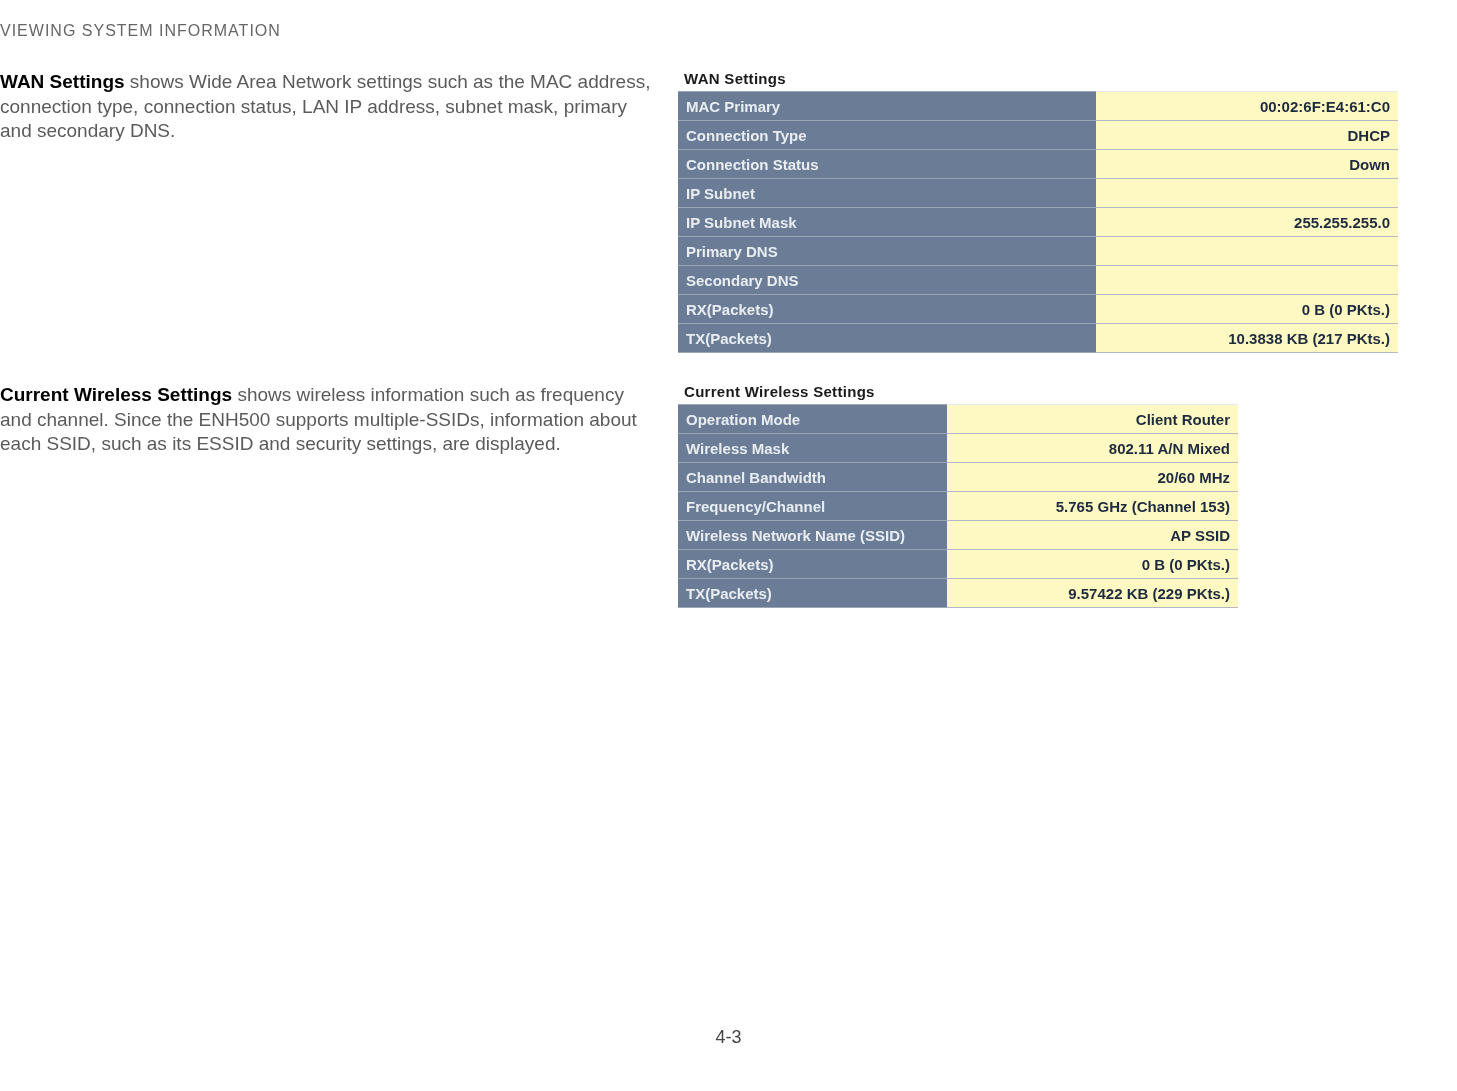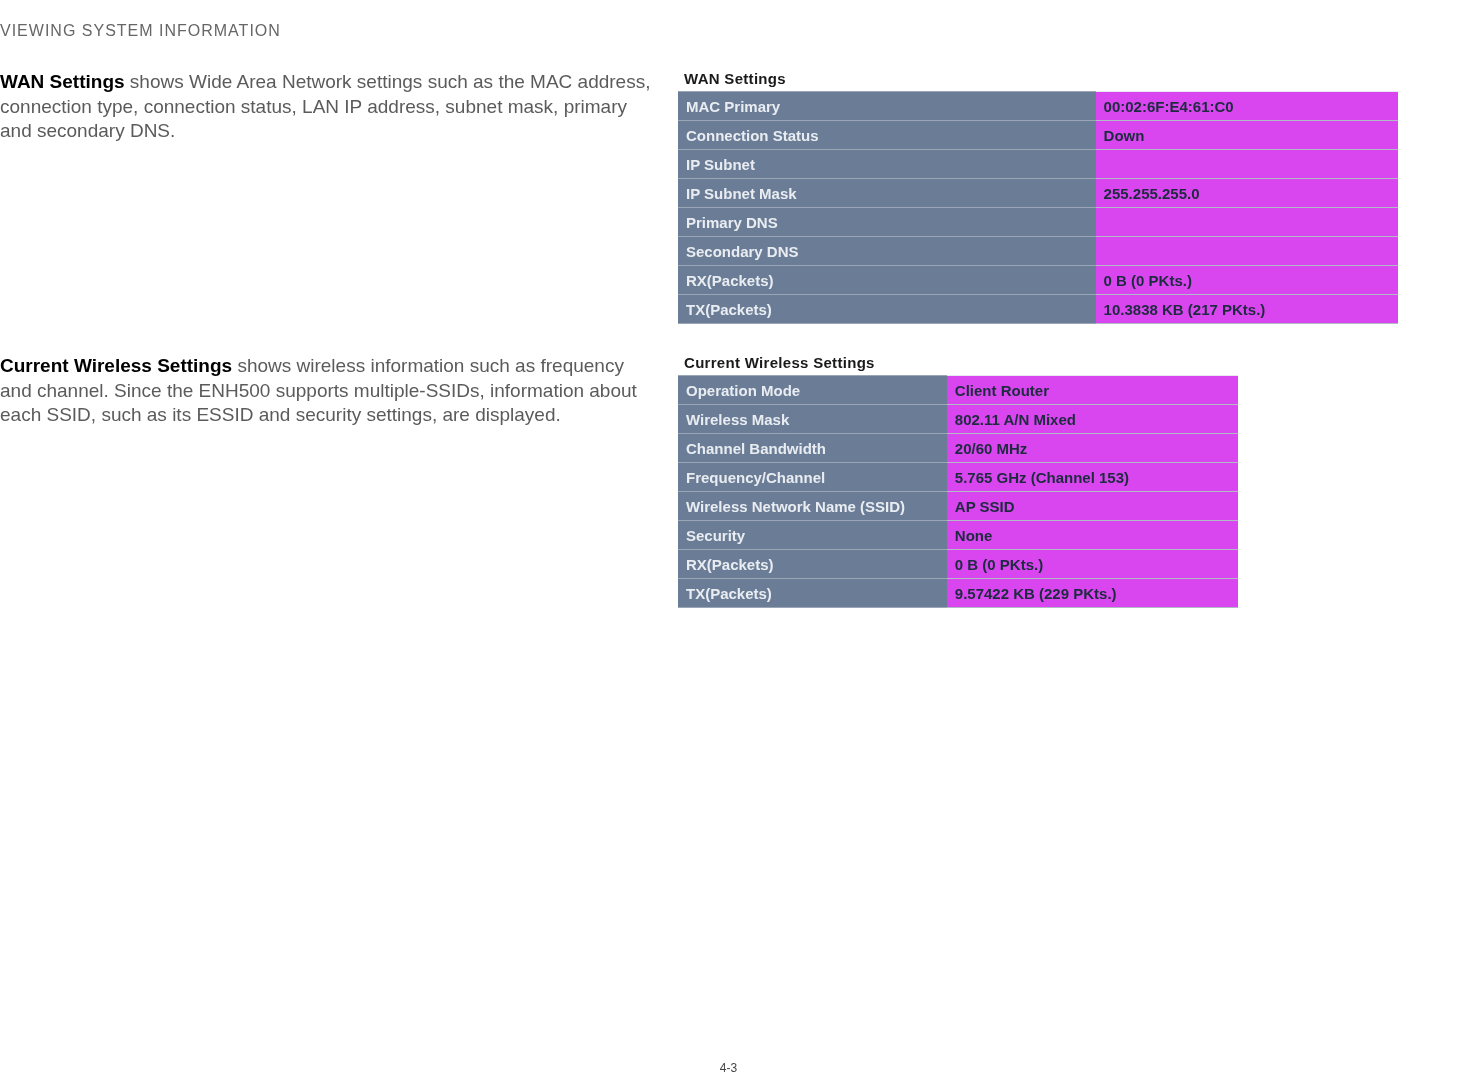--- a/index.html
+++ b/index.html
@@ -62,55 +62,60 @@
   }
   table.settings td.label {
     background: #6b7d96;
     color: #e9edf2;
     font-weight: bold;
     width: 58%;
     border-bottom: 1px solid #9aa6b6;
     border-top: 1px solid #9aa6b6;
   }
   table.settings td.value {
-    background: #d946ef;
+    background: #fef9c3;
     color: #1d2b3f;
     font-weight: bold;
     width: 42%;
     border-bottom: 1px solid #b1b9c5;
     border-top: 1px solid #e6eaf0;
+    text-align: right;
   }
   .wireless table.settings td.label { width: 48%; }
   .wireless table.settings td.value { width: 52%; }
   .wireless table.settings { width: 560px; }
   .page-number {
     position: absolute;
-    bottom: 16px;
+    bottom: 43px;
     left: 50%;
     transform: translateX(-50%);
     color: #444;
-    font-size: 12px;
+    font-size: 18px;
   }
 </style>
 </head>
 <body>
 
 <div class="header">VIEWING SYSTEM INFORMATION</div>
 
 <div class="section">
   <div class="section-text">
     <b>WAN Settings</b><span>  shows Wide Area Network settings such as the MAC address, connection type, connection status, LAN IP address, subnet mask, primary and secondary DNS.</span>
   </div>
   <div class="table-wrap">
     <div class="tbl-title">WAN Settings</div>
     <table class="settings">
       <tbody>
         <tr>
             <td class="label">MAC Primary</td>
             <td class="value">00:02:6F:E4:61:C0</td>
+          </tr>
+        <tr>
+            <td class="label">Connection Type</td>
+            <td class="value">DHCP</td>
           </tr>
         <tr>
             <td class="label">Connection Status</td>
             <td class="value">Down</td>
           </tr>
         <tr>
             <td class="label">IP Subnet</td>
             <td class="value"></td>
           </tr>
         <tr>
@@ -160,24 +165,20 @@
           </tr>
         <tr>
             <td class="label">Frequency/Channel</td>
             <td class="value">5.765 GHz (Channel 153)</td>
           </tr>
         <tr>
             <td class="label">Wireless Network Name (SSID)</td>
             <td class="value">AP SSID</td>
           </tr>
         <tr>
-            <td class="label">Security</td>
-            <td class="value">None</td>
-          </tr>
-        <tr>
             <td class="label">RX(Packets)</td>
             <td class="value">0 B (0 PKts.)</td>
           </tr>
         <tr>
             <td class="label">TX(Packets)</td>
             <td class="value">9.57422 KB (229 PKts.)</td>
           </tr>
       </tbody>
     </table>
   </div>

